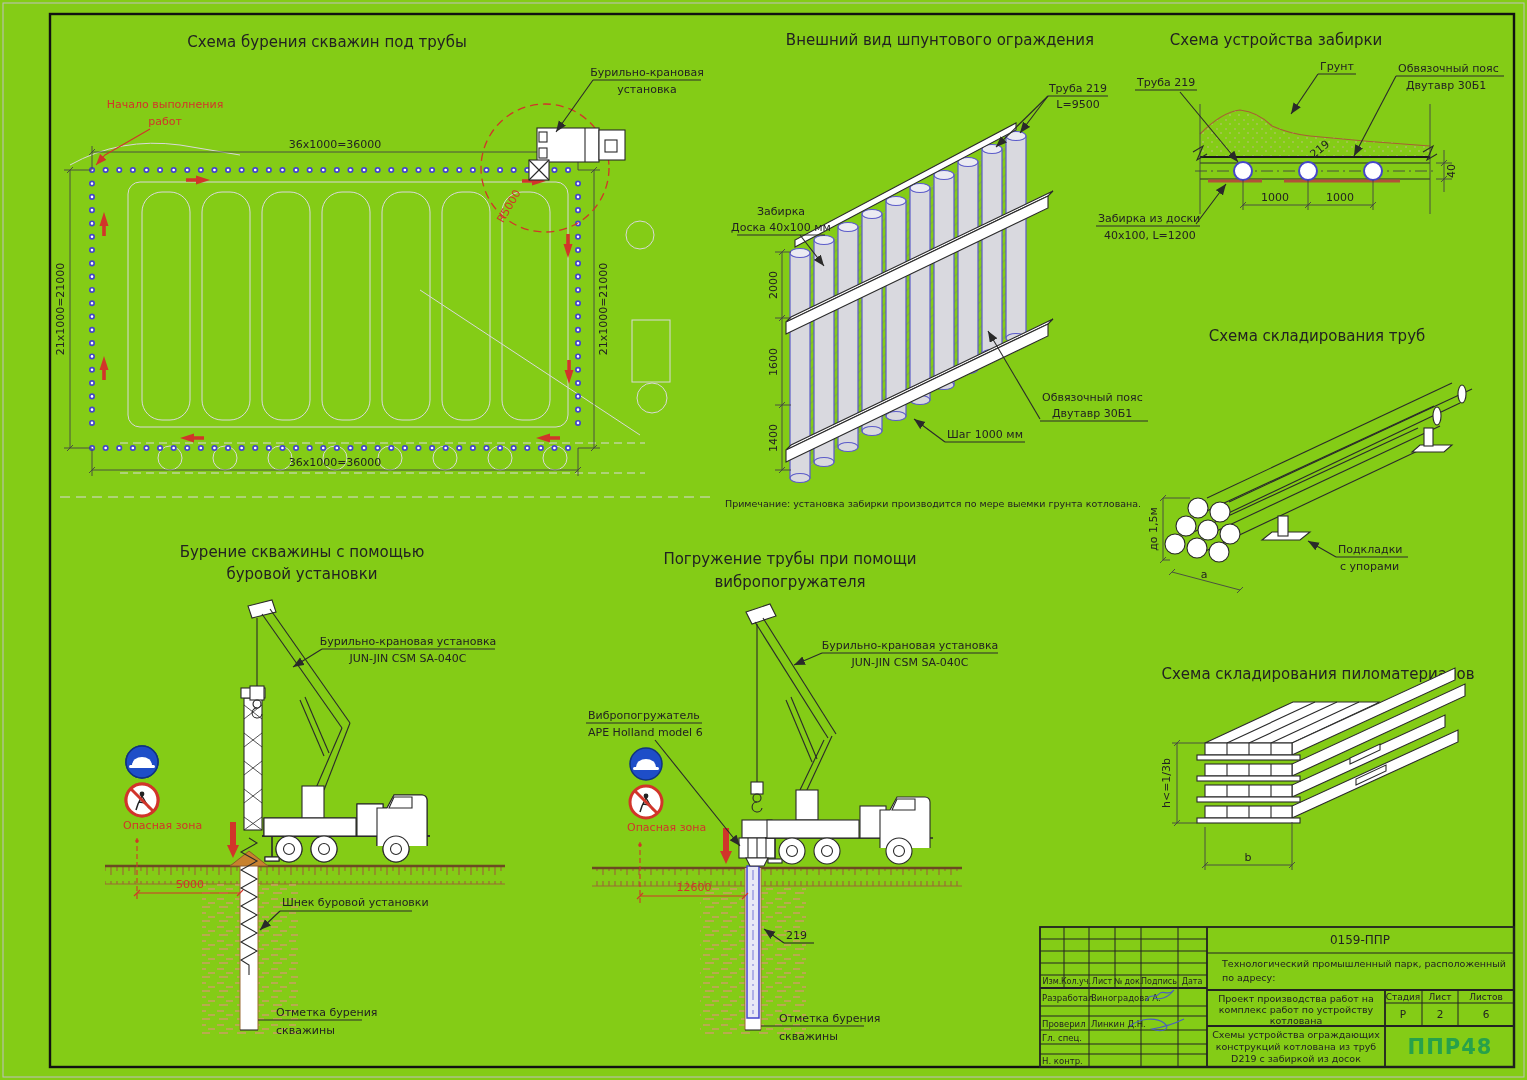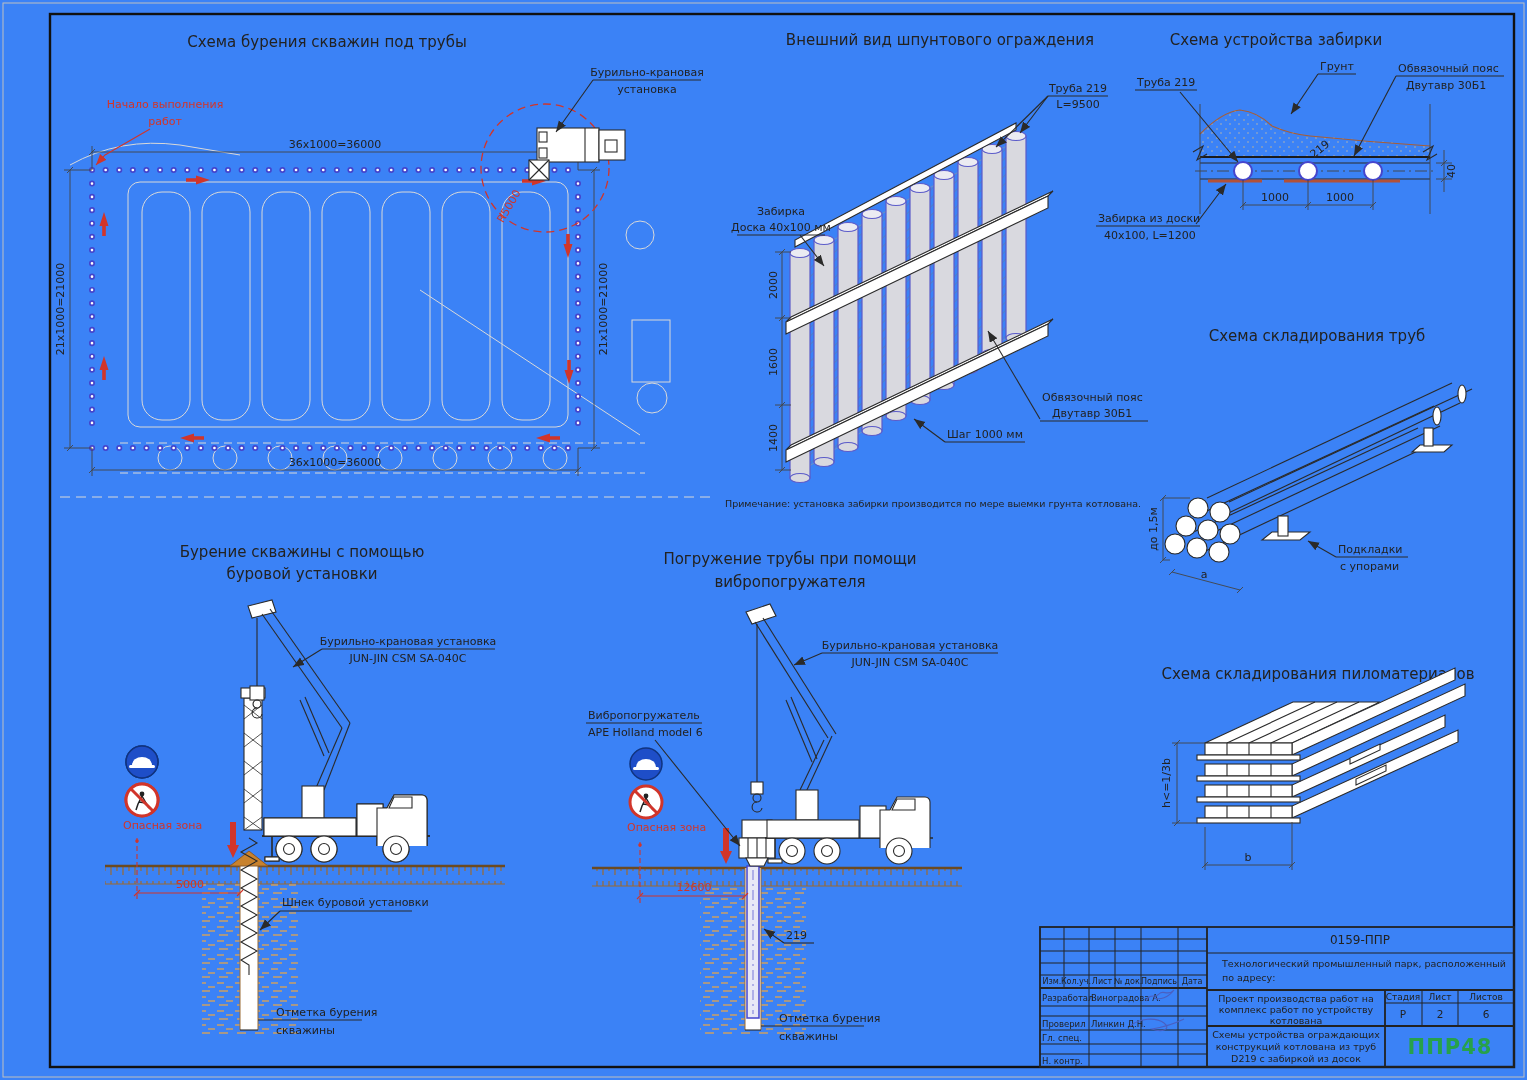--- a/index.html
+++ b/index.html
@@ -1,16 +1,16 @@
 <!DOCTYPE html>
 <html><head>
 <meta charset="utf-8">
 <style>
   html,body{margin:0;padding:0;background:#fff;}
-  #page{position:relative;width:1527px;height:1080px;background:#3b82f6;overflow:hidden;}
+  #page{position:relative;width:1527px;height:1080px;background:#84cc16;overflow:hidden;}
   svg{position:absolute;left:0;top:0;}
   text{font-family:"DejaVu Sans","Liberation Sans",sans-serif;fill:#222;}
   .tt{font-size:15px;}
   .lb{font-size:11px;}
   .sm{font-size:9.5px;}
   .rd{fill:#d1352a;}
   .mid{text-anchor:middle;}
   .k{stroke:#2a2a2a;stroke-width:1.1;fill:none;}
   .kt{stroke:#1a1a1a;stroke-width:2;fill:none;}
   .kf{fill:#fff;stroke:#2a2a2a;stroke-width:1.1;}

